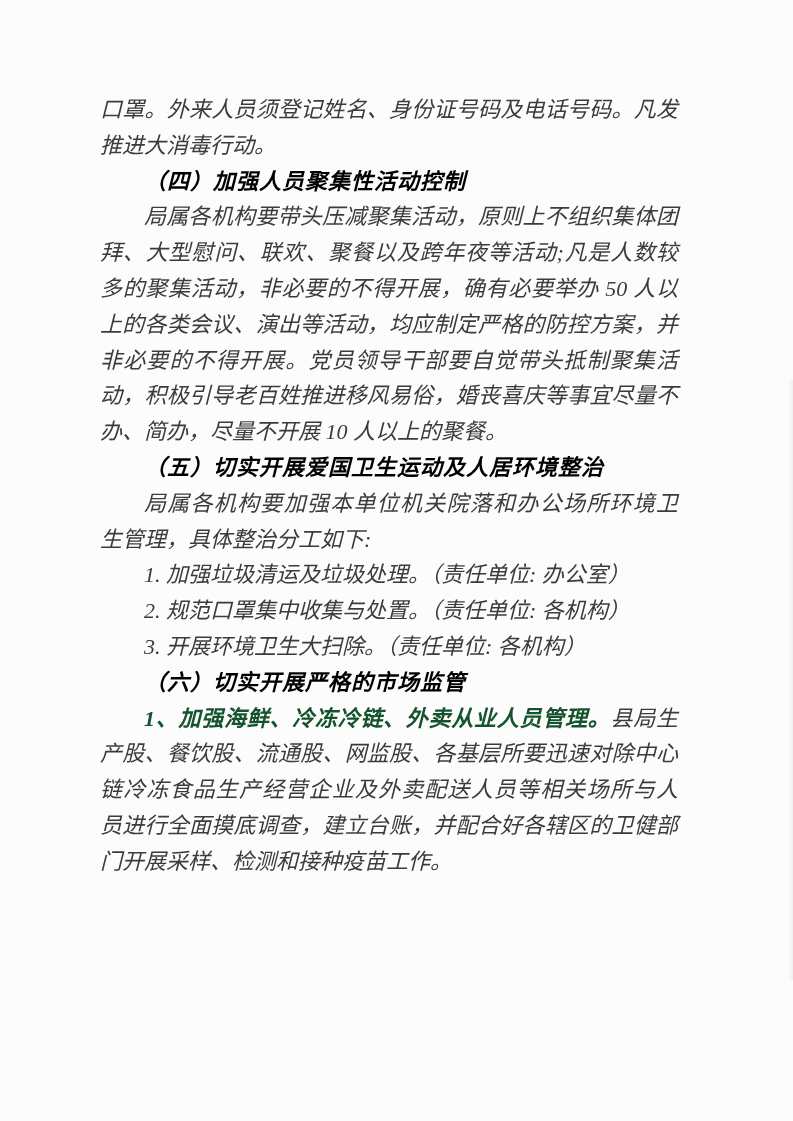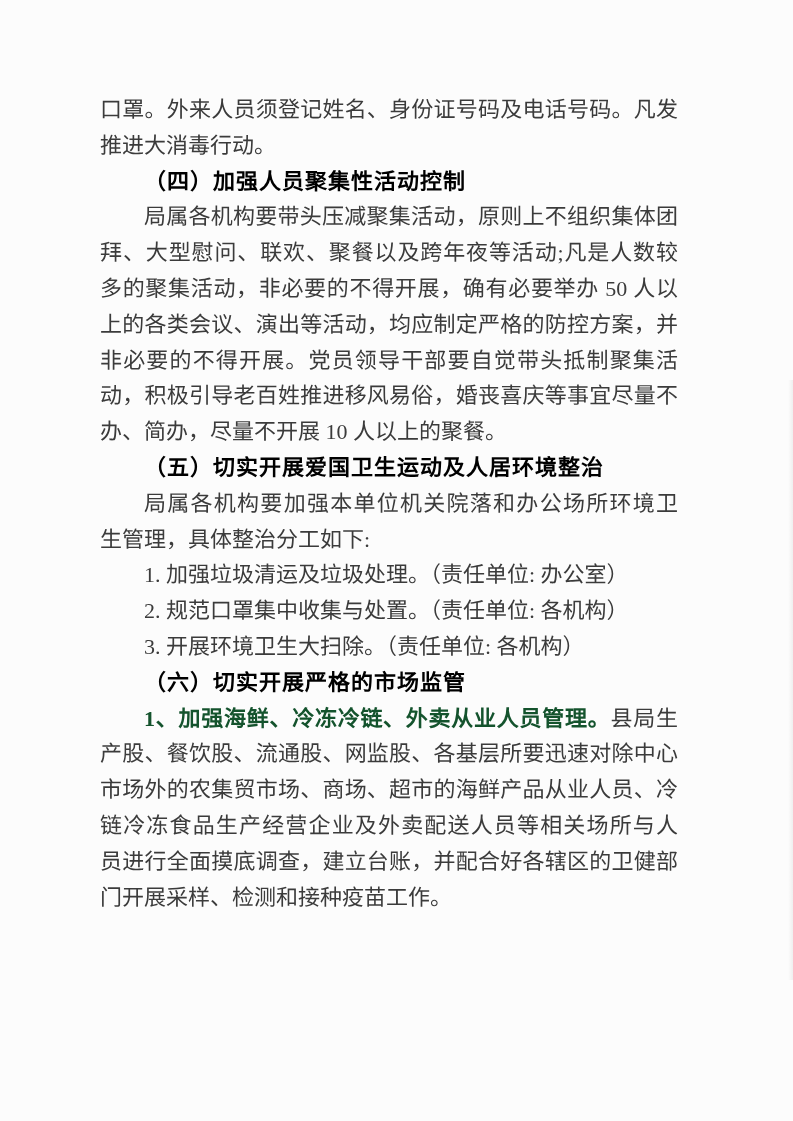--- a/index.html
+++ b/index.html
@@ -32,20 +32,21 @@
     top: 92px;
     width: 578px;
     color: #3b3b3b;
     font-size: 22px;
   }
   .line {
     height: 35.8px;
     line-height: 35.8px;
     white-space: nowrap;
     text-align: left;
+    font-style: italic;
   }
   .line.fill {
     white-space: normal;
     text-align: justify;
     text-align-last: justify;
     -moz-text-align-last: justify;
   }
   .line.indent {
     padding-left: 44px;
   }
@@ -80,18 +81,17 @@
       <div class="line"><span>办、简办，尽量不开展 10 人以上的聚餐。</span></div>
       <div class="line indent heading"><span>（五）切实开展爱国卫生运动及人居环境整治</span></div>
       <div class="line fill indent"><span>局属各机构要加强本单位机关院落和办公场所环境卫</span></div>
       <div class="line"><span>生管理，具体整治分工如下:</span></div>
       <div class="line indent"><span>1. 加强垃圾清运及垃圾处理。（责任单位: 办公室）</span></div>
       <div class="line indent"><span>2. 规范口罩集中收集与处置。（责任单位: 各机构）</span></div>
       <div class="line indent"><span>3. 开展环境卫生大扫除。（责任单位: 各机构）</span></div>
       <div class="line indent heading"><span>（六）切实开展严格的市场监管</span></div>
       <div class="line fill indent"><span class="bold">1、加强海鲜、冷冻冷链、外卖从业人员管理。</span><span>县局生</span></div>
       <div class="line fill"><span>产股、餐饮股、流通股、网监股、各基层所要迅速对除中心</span></div>
-      <div class="line fill"><span>市场外的农集贸市场、商场、超市的海鲜产品从业人员、冷</span></div>
       <div class="line fill"><span>链冷冻食品生产经营企业及外卖配送人员等相关场所与人</span></div>
       <div class="line fill"><span>员进行全面摸底调查，建立台账，并配合好各辖区的卫健部</span></div>
       <div class="line"><span>门开展采样、检测和接种疫苗工作。</span></div>
     </div>
 </div>
 
 </body></html>

